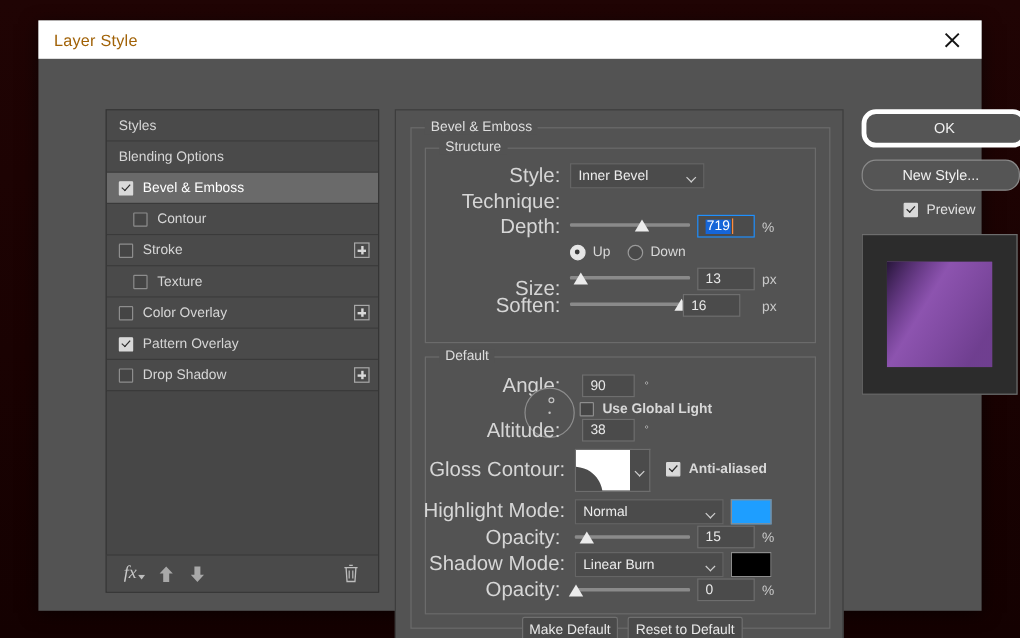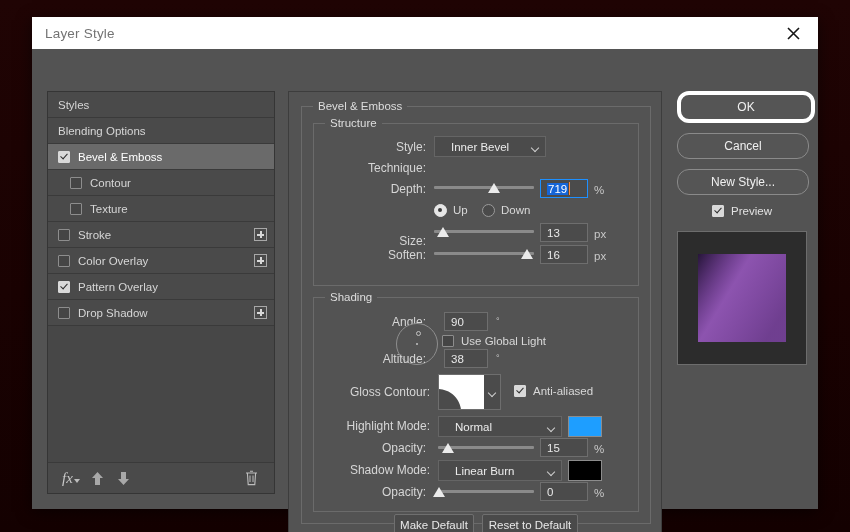--- a/index.html
+++ b/index.html
@@ -14,28 +14,28 @@
   
   .dialog{
     position:absolute;left:32px;top:17px;width:786px;height:492px;
     background:#535353;
     box-shadow:0 3px 14px rgba(0,0,0,.55);
   }
   .titlebar{
     height:32px;background:#ffffff;display:flex;align-items:center;
     padding-left:13px;box-sizing:border-box;position:relative;
   }
-  .title-text{font-size:13.5px;color:#737373;letter-spacing:.2px;}
+  .title-text{font-size:13.5px;color:#a16207;letter-spacing:.2px;}
   .close-btn{
     position:absolute;right:8px;top:0;width:34px;height:32px;
     display:flex;align-items:center;justify-content:center;cursor:pointer;
   }
   .close-btn svg{display:block;}
 
-  .body{position:relative;height:460px;}
+  .body{position:relative;height:460px;margin-left:41px;}
 
   
   .styles-panel{
     position:absolute;left:15px;top:42px;width:228px;height:403px;
     background:#474747;border:1px solid #353535;box-sizing:border-box;
   }
   .style-list{position:absolute;left:0;top:0;right:0;bottom:32px;overflow:hidden;}
   .style-row{
     height:26px;display:flex;align-items:center;
     border-bottom:1px solid #3a3a3a;
@@ -80,30 +80,30 @@
   }
   .fs{position:absolute;border:1px solid #6b6b6b;box-sizing:border-box;}
   .fs-legend{
     position:absolute;top:-7px;left:11px;padding:0 5px;background:#535353;
     font-size:11.5px;color:#dedede;white-space:nowrap;
   }
   .fs-bevel{left:12px;top:14px;width:350px;height:418px;}
   .fs-structure{left:11px;top:16px;width:326px;height:163px;}
   .fs-shading{left:11px;top:190px;width:326px;height:215px;}
   .lbl{
-    position:absolute;text-align:right;font-size:12px;color:#d6d6d6;
+    position:absolute;text-align:right;font-size:17px;color:#d6d6d6;
     line-height:22px;white-space:nowrap;
   }
   .unit{font-size:11.5px;color:#c9c9c9;position:absolute;line-height:22px;}
 
   
   .sel{
     position:absolute;height:21px;background:#4b4b4b;border:1px solid #656565;
     box-sizing:border-box;display:flex;align-items:center;
-    padding-left:16px;font-size:11.5px;color:#ececec;cursor:pointer;
+    padding-left:6px;font-size:11.5px;color:#ececec;cursor:pointer;
   }
   .sel .chev{
     position:absolute;right:6px;top:50%;margin-top:-2px;width:7px;height:4px;
   }
   .sel .chev:before{
     content:"";position:absolute;left:0;top:0;width:5px;height:5px;
     border:solid #cfcfcf;border-width:0 1.3px 1.3px 0;transform:rotate(45deg);
   }
 
   
@@ -140,21 +140,21 @@
 
   
   .dial{
     position:absolute;width:40px;height:40px;border-radius:50%;
     border:1px solid #8e8e8e;background:#535353;cursor:pointer;
   }
   .dial .mark{position:absolute;left:50%;top:7px;margin-left:-1.5px;width:3px;height:3px;border-radius:50%;border:1px solid #c2c2c2;}
   .dial .ctr{position:absolute;left:50%;top:50%;margin:-1px 0 0 -1px;width:2px;height:2px;border-radius:50%;background:#c2c2c2;}
 
   
-  .chk{position:absolute;display:flex;align-items:flex-start;cursor:pointer;}
+  .chk{position:absolute;display:flex;align-items:flex-start;cursor:pointer;font-weight:bold;}
   .chk .cb{margin-right:7px;}
   .chk span.t{font-size:11.5px;color:#d8d8d8;}
 
   
   .gloss{
     position:absolute;width:48px;height:36px;border:1px solid #6e6e6e;
     box-sizing:border-box;background:#4b4b4b;overflow:hidden;cursor:pointer;
   }
   .gloss svg{display:block;}
   .gloss-dd{
@@ -226,29 +226,29 @@
           <div class="style-row top selected">
             <span class="cb on"></span>
             <span>Bevel &amp; Emboss</span>
           </div>
 
           <div class="style-row sub">
             <span class="cb"></span>
             <span>Contour</span>
           </div>
 
+          <div class="style-row top">
+            <span class="cb"></span>
+            <span>Stroke</span>
+            <span class="plus-btn"></span>
+          </div>
+
           <div class="style-row sub">
             <span class="cb"></span>
             <span>Texture</span>
-          </div>
-
-          <div class="style-row top">
-            <span class="cb"></span>
-            <span>Stroke</span>
-            <span class="plus-btn"></span>
           </div>
 
           <div class="style-row top">
             <span class="cb"></span>
             <span>Color Overlay</span>
             <span class="plus-btn"></span>
           </div>
 
           <div class="style-row top">
             <span class="cb on"></span>
@@ -333,28 +333,28 @@
             <div class="num" style="left:226px;top:99px;width:48px;">
               <span>13</span>
             </div>
             <div class="unit" style="left:280px;top:99px;">px</div>
 
             <div class="lbl" style="left:4px;top:120px;width:108px;">Soften:</div>
             <div class="slider" style="left:120px;top:122px;width:100px;">
               <div class="track"></div>
               <div class="thumb" id="thumb-soften" style="left: 93%;"></div>
             </div>
-            <div class="num" style="left:226px;top:121px;width:48px;">
+            <div class="num" style="left:214px;top:121px;width:48px;">
               <span>16</span>
             </div>
             <div class="unit" style="left:280px;top:121px;">px</div>
           </div>
 
           <div class="fs fs-shading">
-            <div class="fs-legend">Shading</div>
+            <div class="fs-legend">Default</div>
 
             <div class="lbl" style="left:4px;top:13px;width:108px;">Angle:</div>
             <div class="dial" style="left:82px;top:25px;">
               <span class="mark"></span>
               <span class="ctr"></span>
             </div>
             <div class="num" style="left:130px;top:14px;width:44px;">
               <span>90</span>
             </div>
             <div class="unit" style="left:182px;top:12px;font-size:9px;">°</div>
@@ -419,21 +419,20 @@
             <div class="unit" style="left:280px;top:184px;">%</div>
           </div>
 
           <div class="btn" style="left:92px;top:407px;width:80px;">Make Default</div>
           <div class="btn" style="left:180px;top:407px;width:96px;">Reset to Default</div>
         </div>
       </div>
 
       <div class="right">
         <div class="rbtn primary">OK</div>
-        <div class="rbtn">Cancel</div>
         <div class="rbtn">New Style...</div>
 
         <div class="preview-chk">
           <span class="cb on"></span>
           <span class="t">Preview</span>
         </div>
 
         <div class="thumb-box">
           <div class="thumb-art">
             <svg width="88" height="88" viewBox="0 0 88 88" aria-hidden="true">

